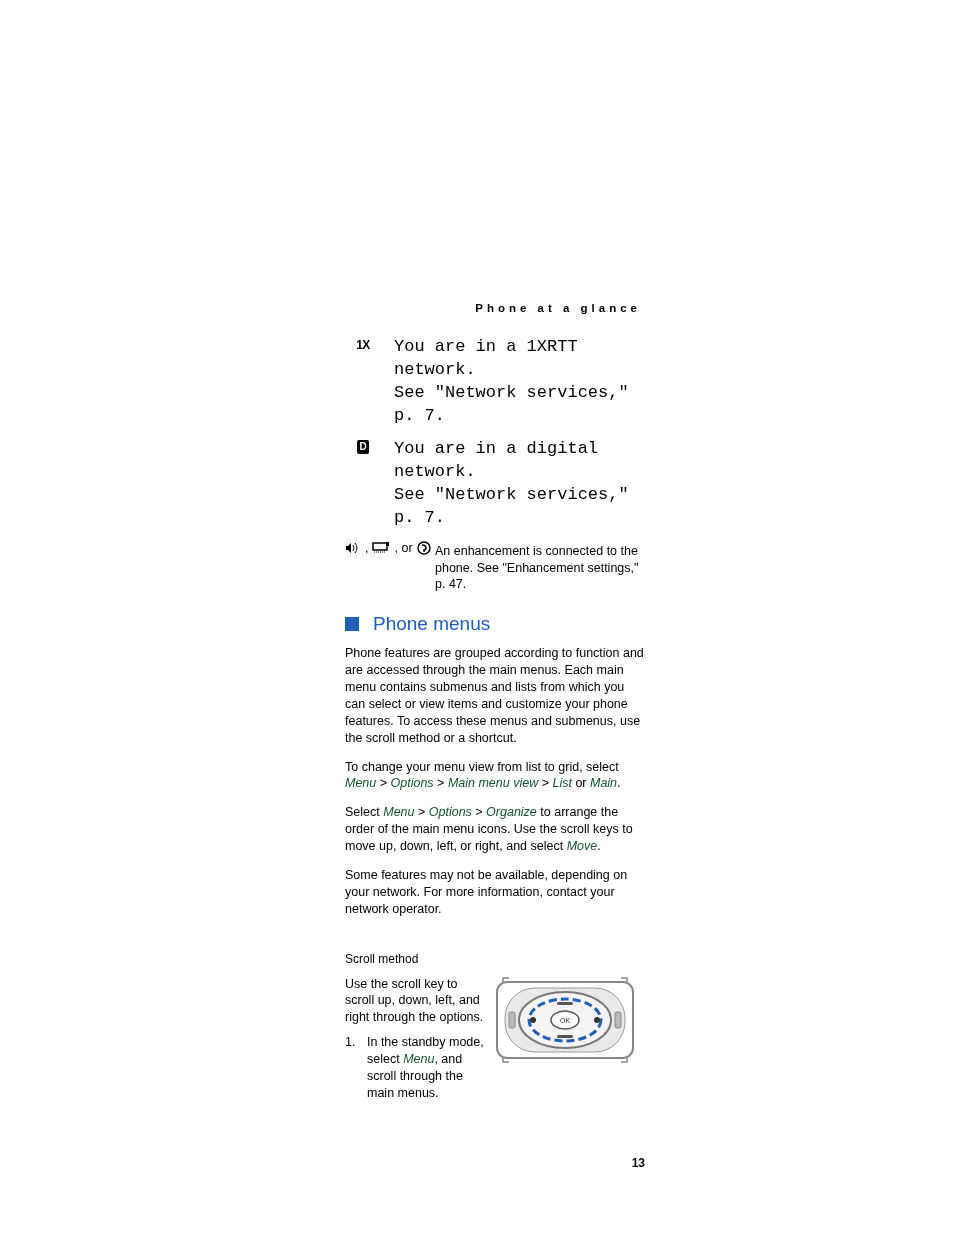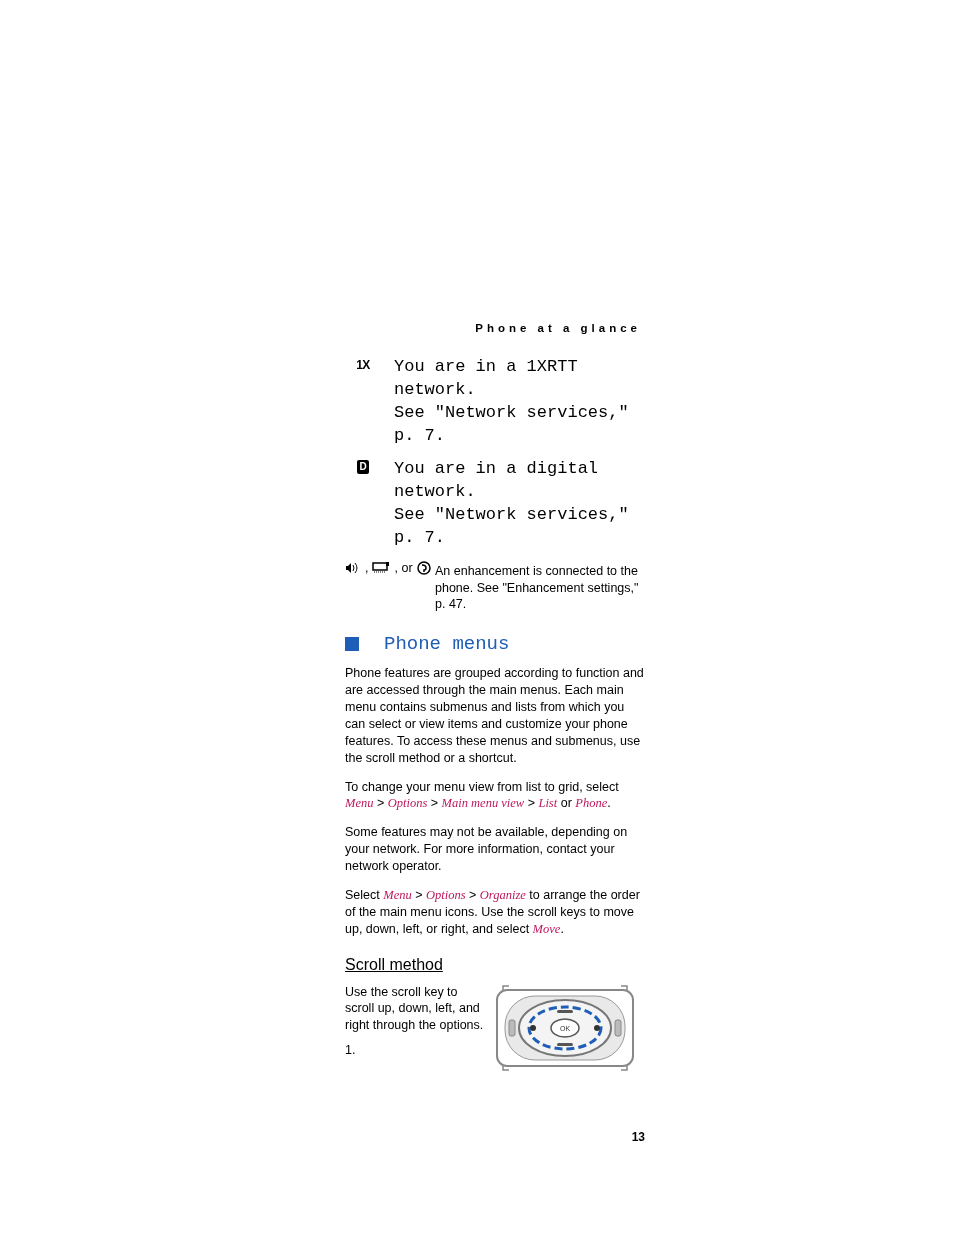--- a/index.html
+++ b/index.html
@@ -7,21 +7,21 @@
     width: 954px;
     height: 1235px;
     background: #ffffff;
     font-family: Arial, Helvetica, sans-serif;
     color: #000000;
     position: relative;
   }
   .page {
     position: absolute;
     left: 345px;
-    top: 322px;
+    top: 302px;
     width: 300px;
   }
   .running-header {
     text-align: right;
     font-size: 11.5px;
     font-weight: bold;
     letter-spacing: 4px;
     margin-bottom: 22px;
     padding-right: 4px;
   }
@@ -77,50 +77,47 @@
     padding-left: 90px;
     margin-top: -14px;
   }
   .enh-text-line2 {
     display: block;
     padding-left: 90px;
   }
   .section-heading {
     display: flex;
     align-items: center;
-    gap: 25px;
+    gap: 14px;
     margin-top: 20px;
     margin-bottom: 10px;
-    font-family: Liberation Mono, monospace;
   }
   .blue-square {
     width: 14px;
     height: 14px;
     background: #1e5db8;
     flex: 0 0 14px;
   }
   .heading-text {
     color: #1e5db8;
     font-size: 19px;
     font-weight: normal;
   }
   .para {
     font-size: 12.5px;
     line-height: 1.35;
     margin-bottom: 12px;
   }
   .link {
-    color: #be185d;
+    color: #14532d;
     font-style: italic;
-    font-family: Liberation Serif, serif;
   }
   .subheading {
-    font-size: 16px;
-    text-decoration: underline;
-    margin-top: 18px;
+    font-size: 12px;
+    margin-top: 34px;
     margin-bottom: 10px;
   }
   .two-col {
     display: flex;
     gap: 8px;
     align-items: flex-start;
   }
   .two-col-text {
     flex: 0 0 142px;
     font-size: 12.5px;
@@ -209,36 +206,39 @@
   </div>
 
   <div class="section-heading">
     <div class="blue-square"></div>
     <div class="heading-text">Phone menus</div>
   </div>
 
   <p class="para">Phone features are grouped according to function and are accessed through the main menus. Each main menu contains submenus and lists from which you can select or view items and customize your phone features. To access these menus and submenus, use the scroll method or a shortcut.</p>
 
   <p class="para">
-    <span>To change your menu view from list to grid, select </span><span class="link">Menu</span><span> &gt; </span><span class="link">Options</span><span> &gt; </span><span class="link">Main menu view</span><span> &gt; </span><span class="link">List</span><span> or </span><span class="link">Phone</span><span>.</span>
+    <span>To change your menu view from list to grid, select </span><span class="link">Menu</span><span> &gt; </span><span class="link">Options</span><span> &gt; </span><span class="link">Main menu view</span><span> &gt; </span><span class="link">List</span><span> or </span><span class="link">Main</span><span>.</span>
   </p>
-
-  <p class="para">Some features may not be available, depending on your network. For more information, contact your network operator.</p>
 
   <p class="para">
     <span>Select </span><span class="link">Menu</span><span> &gt; </span><span class="link">Options</span><span> &gt; </span><span class="link">Organize</span><span> to arrange the order of the main menu icons. Use the scroll keys to move up, down, left, or right, and select </span><span class="link">Move</span><span>.</span>
   </p>
+
+  <p class="para">Some features may not be available, depending on your network. For more information, contact your network operator.</p>
 
   <div class="subheading">Scroll method</div>
 
   <div class="two-col">
     <div class="two-col-text">
       <p>Use the scroll key to scroll up, down, left, and right through the options.</p>
       <div class="ol-item">
         <div class="ol-num">1.</div>
+        <div>
+          <span>In the standby mode, select </span><span class="link">Menu</span><span>, and scroll through the main menus.</span>
+        </div>
       </div>
     </div>
     <div class="two-col-img">
       <svg class="svg-illustration" viewBox="0 0 140 88">
 
         <rect x="2" y="6" width="136" height="76" rx="10" fill="#fff" stroke="#888" stroke-width="2"></rect>
         <rect x="10" y="12" width="120" height="64" rx="30" fill="#e9e9e9" stroke="#999" stroke-width="1"></rect>
 
         <ellipse cx="70" cy="44" rx="46" ry="28" fill="#f4f4f4" stroke="#777" stroke-width="2"></ellipse>
 

